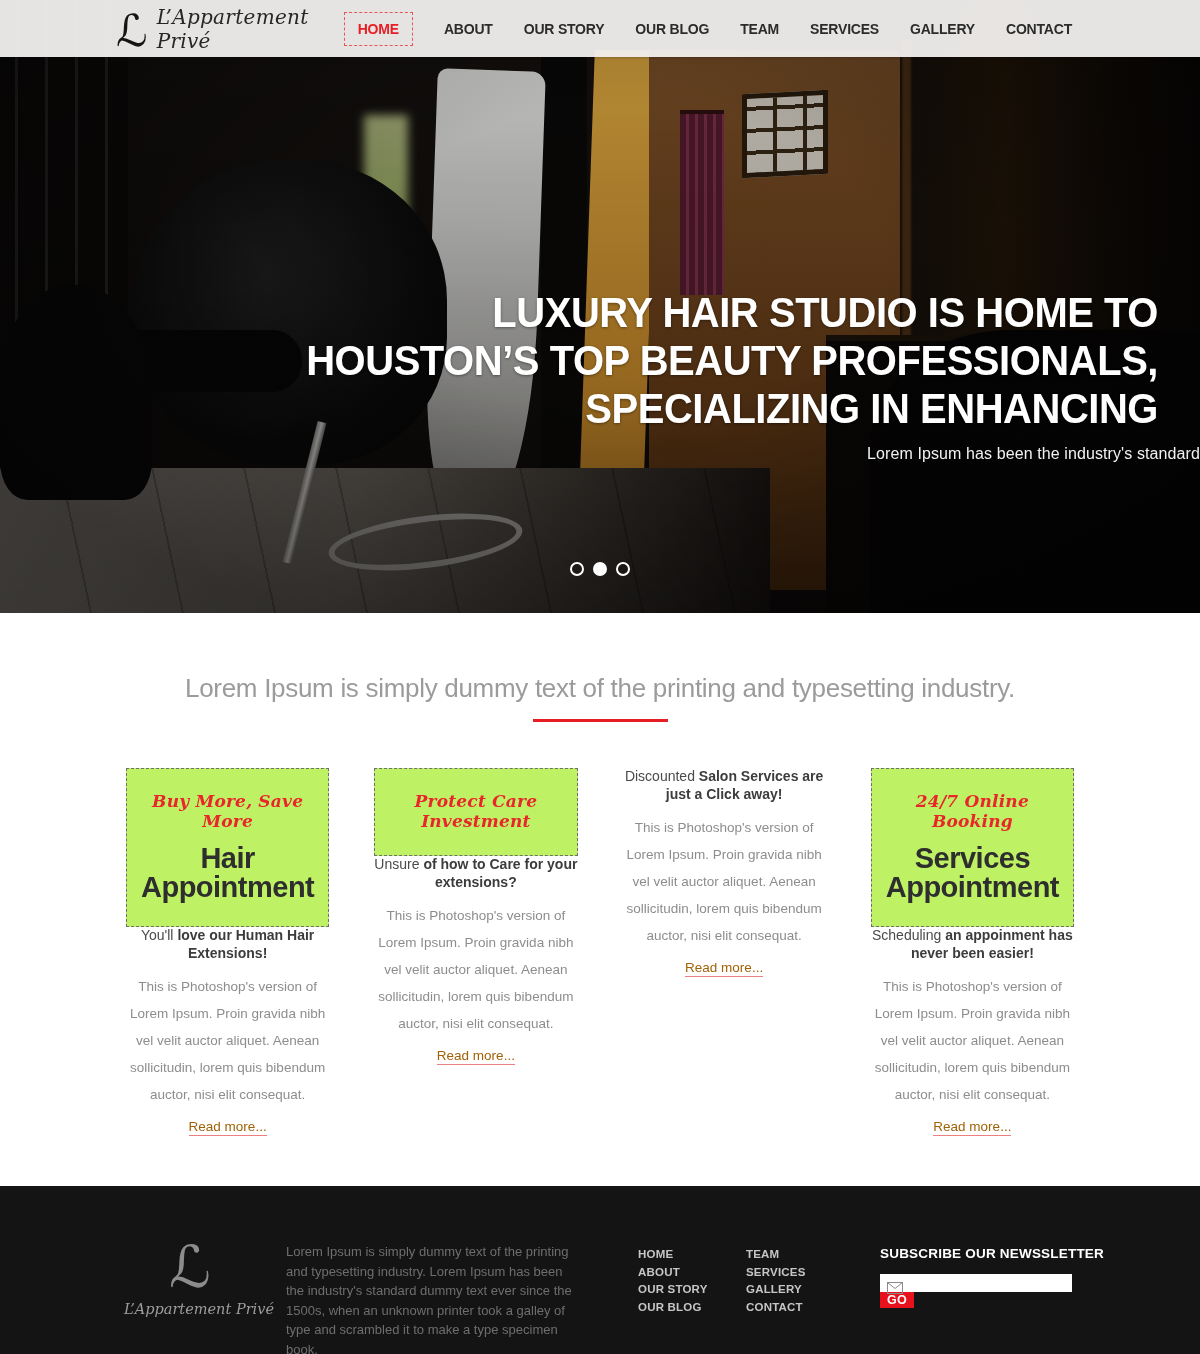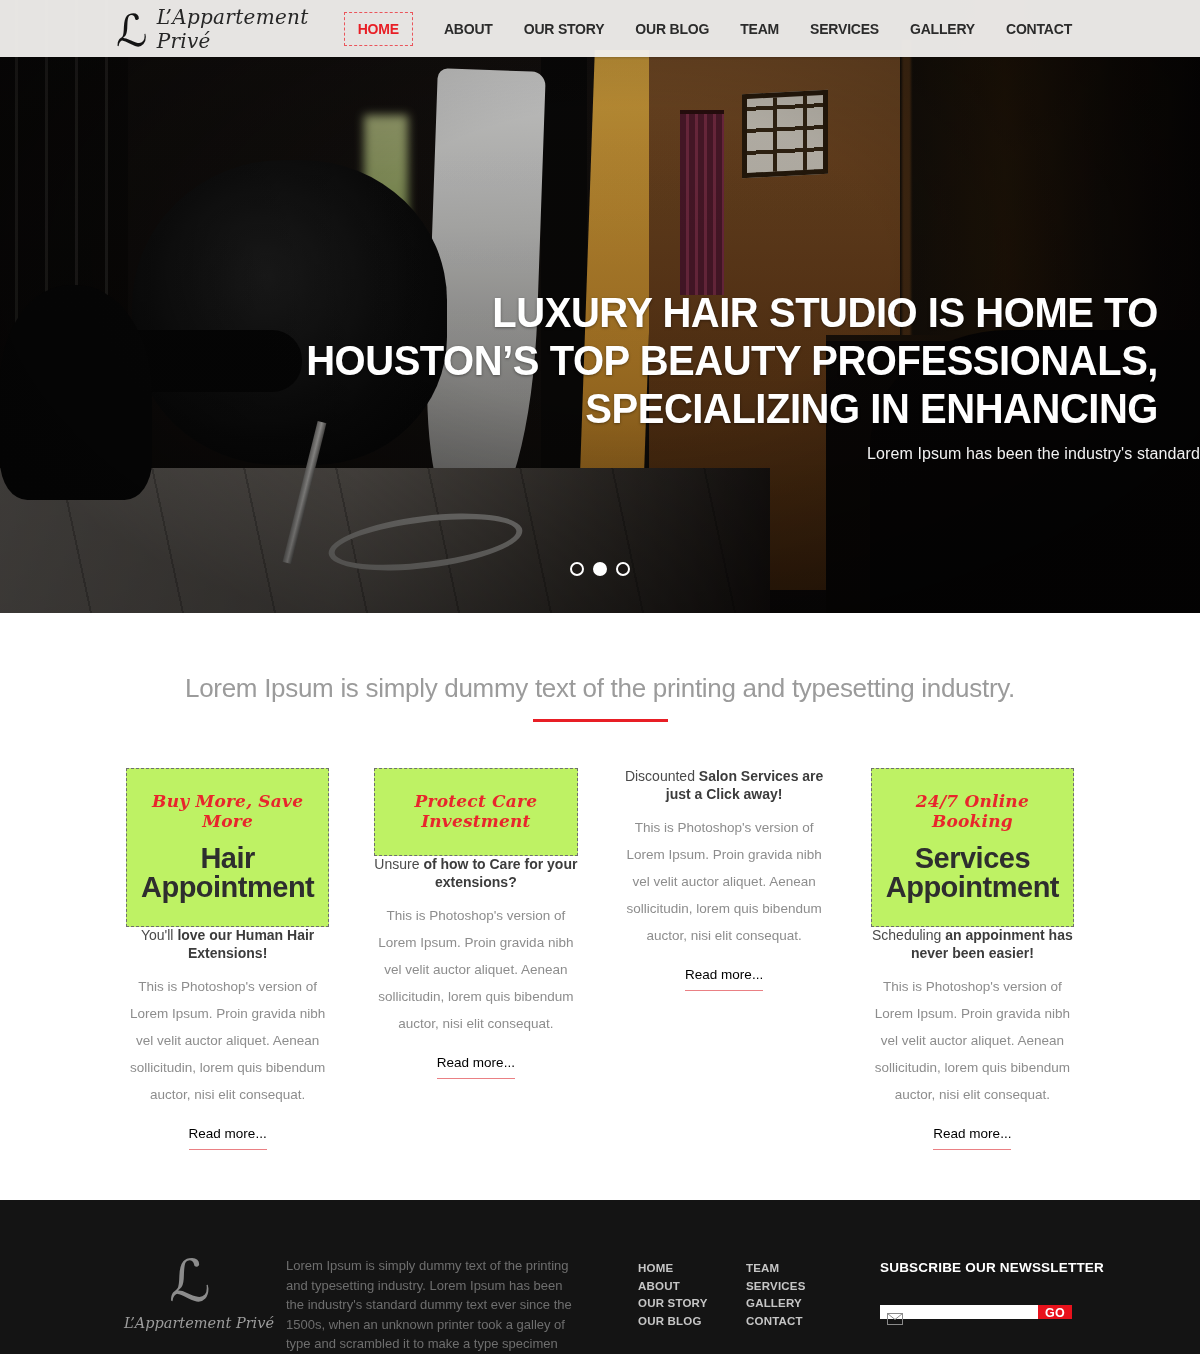--- a/index.html
+++ b/index.html
@@ -111,37 +111,37 @@
     grid-template-columns:repeat(4, 1fr); column-gap:45px; }
   .feature { text-align:center; }
   .feature-card { border:1px dashed #6f6f6f; padding:22px 4px 24px; cursor:pointer; background:#bef264; }
   .feature-tagline { font-family:"DejaVu Serif", serif; font-style:italic; font-weight:700;
     font-size:17px; color:#e8262c; letter-spacing:.2px; }
   .feature-title { margin-top:13px; font-size:29px; line-height:29px; font-weight:700;
     color:#2e2e2e; letter-spacing:-.5px; }
   .feature-sub { font-size:14px; line-height:17.5px; color:#4a4a4a; }
   .feature-sub .bold { font-weight:700; color:#3c3c3c; }
   .feature-body { margin-top:11px; font-size:13.5px; line-height:27px; color:#8d8d8d; }
-  .read-more { display:inline-block; margin-top:18px; font-size:13.5px; color:#000000;
-    border-bottom:1px solid #ea8084; padding-bottom:8px; cursor:pointer; }
+  .read-more { display:inline-block; margin-top:11px; font-size:13.5px; color:#a16207;
+    border-bottom:1px solid #ea8084; padding-bottom:1px; cursor:pointer; }
 
   
   .site-footer { height:217px; background:#141414; padding:56px 128px 0 124px; display:flex; }
   .f-brand { width:132px; text-align:center; margin-top:-4px; }
   .f-logo { font-family:"DejaVu Sans", sans-serif; font-size:58px; line-height:58px; color:#8c8c8c; }
   .f-name { margin-top:5px; font-family:"DejaVu Serif", serif; font-style:italic;
     font-size:14.5px; color:#9c9c9c; white-space:nowrap; }
   .f-about { width:292px; margin-left:30px; font-size:13px; line-height:19.5px; color:#6e6e6e; }
   .f-links { display:flex; margin-left:60px; gap:36px; padding-top:6px; }
   .f-col { display:flex; flex-direction:column; gap:4.5px; min-width:72px; }
   .f-link { font-size:11.5px; font-weight:700; color:#c6c6c6; letter-spacing:.2px;
     cursor:pointer; line-height:13px; }
   .f-news { margin-left:auto; width:192px; padding-top:4px; }
   .f-news-label { font-size:13.5px; font-weight:700; color:#ffffff; letter-spacing:.2px; white-space:nowrap; }
-  .subscribe { margin-top:30px; display:flex; height:14px; }
+  .subscribe { margin-top:13px; display:flex; height:14px;flex-direction:column; }
   .input-wrap { position:relative; flex:1; background:#fff; }
   .input-wrap input { width:100%; height:100%; border:0; background:transparent;
     padding:0 5px 0 30px; font-size:12px; outline:none; font-family:"Liberation Sans", sans-serif; }
   .envelope { position:absolute; left:7px; top:6px; }
   .go-btn { width:34px; background:#e8121c; color:#fff; font-size:12.5px; font-weight:700;
     border:0; cursor:pointer; font-family:"Liberation Sans", sans-serif; letter-spacing:.3px; }
 </style>
 </head>
 <body>
 

